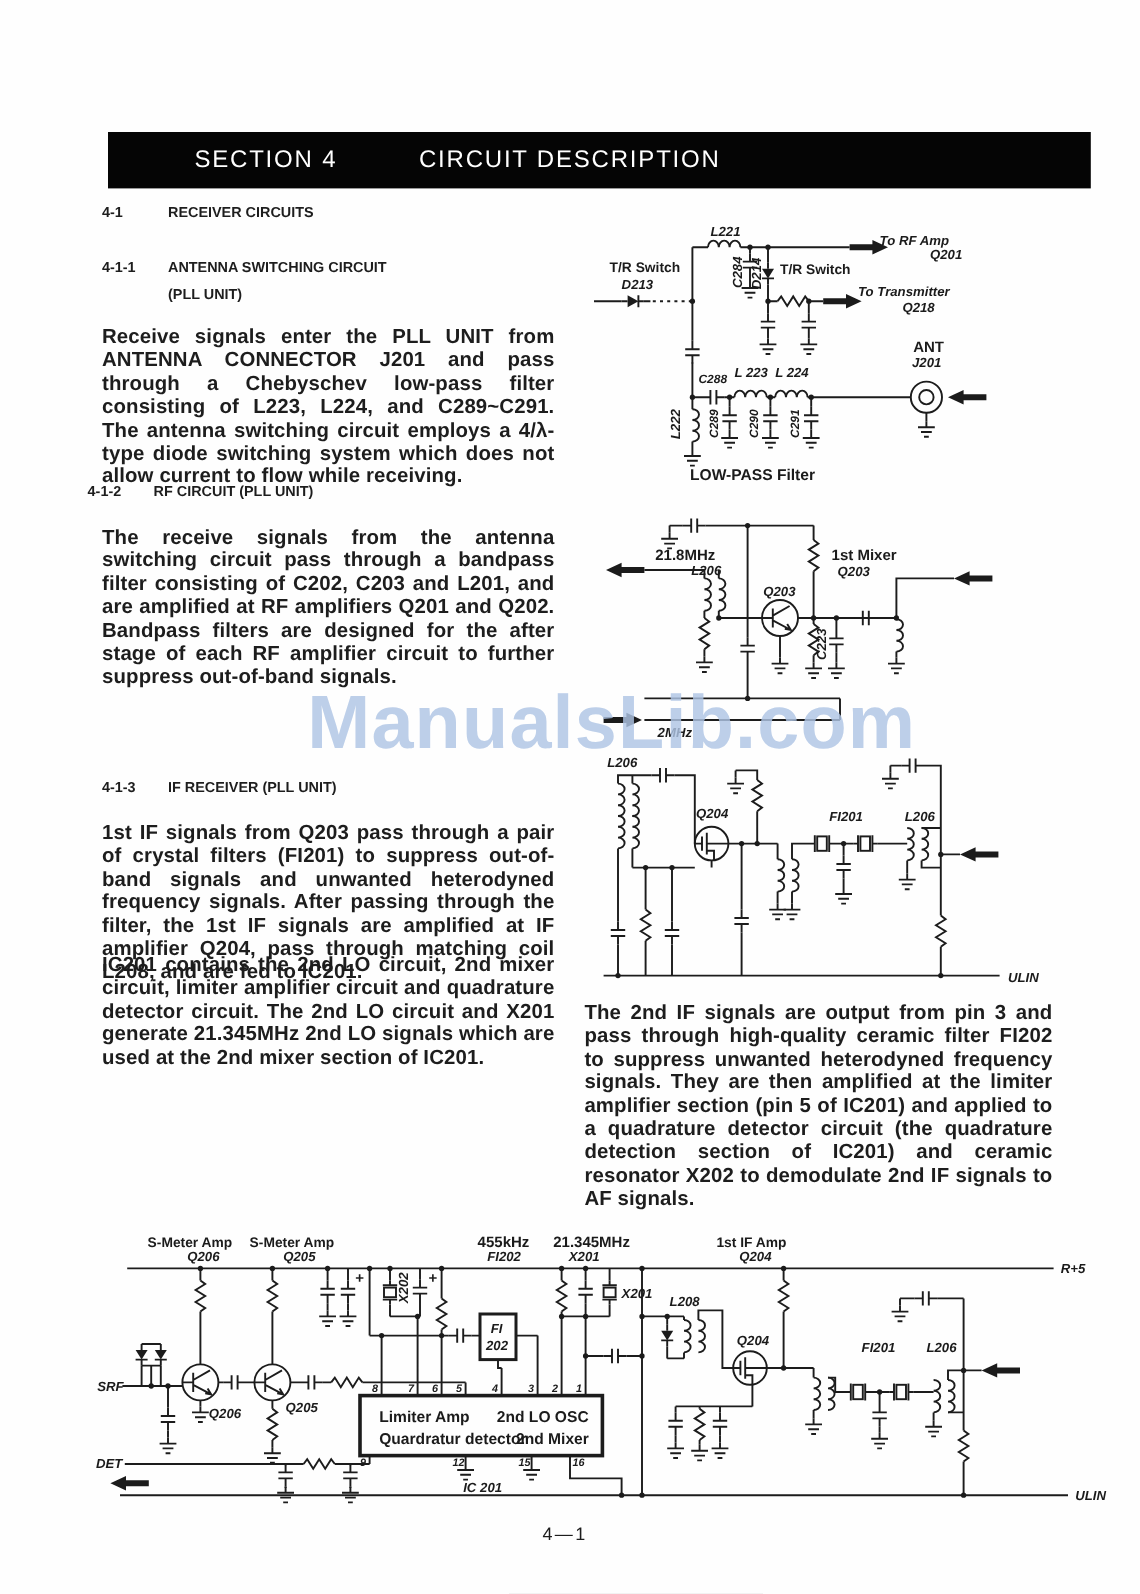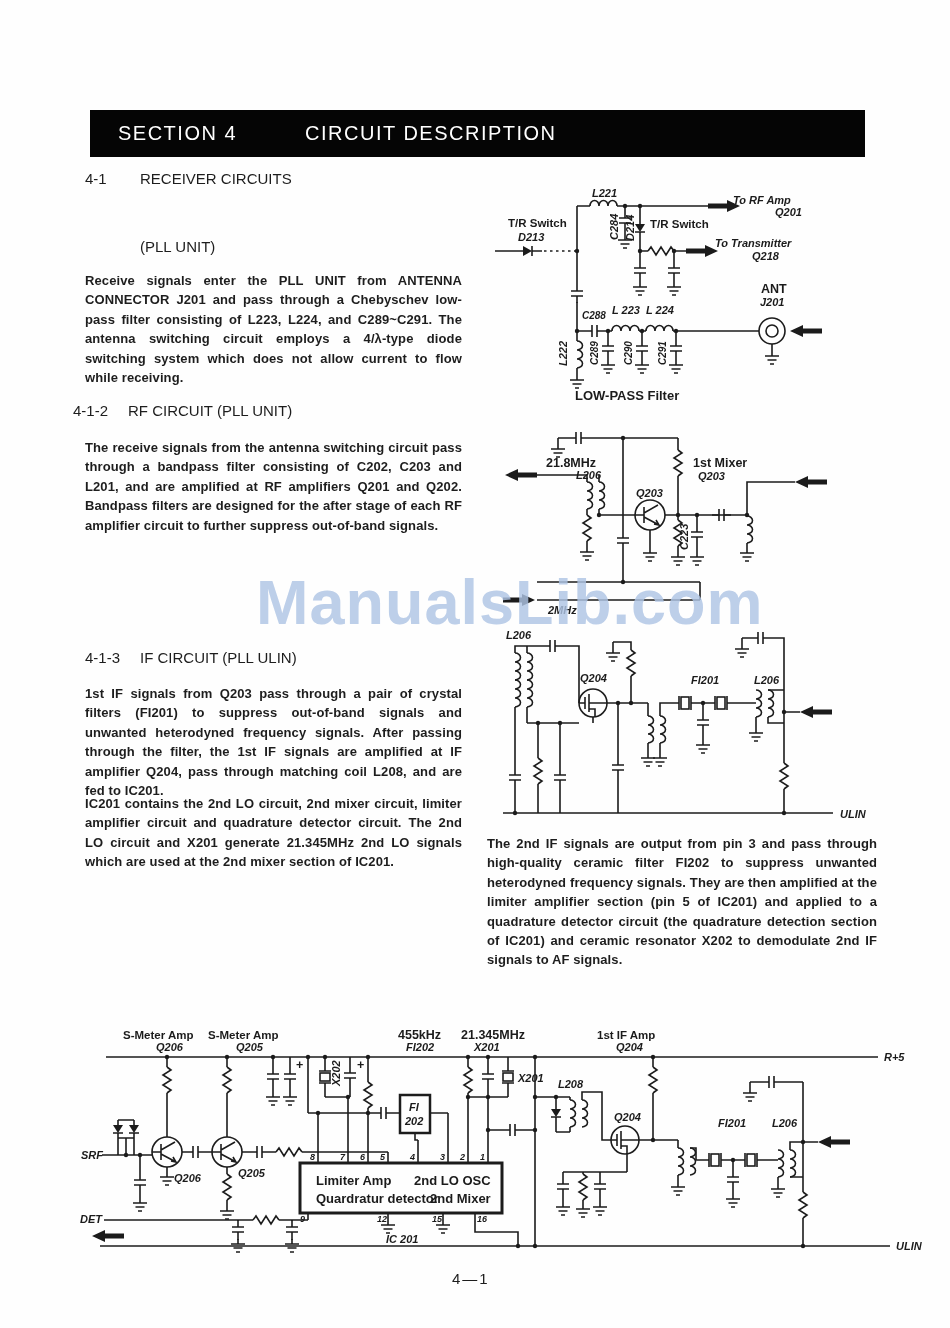--- a/index.html
+++ b/index.html
@@ -1,24 +1,24 @@
 <!DOCTYPE html>
 <html><head>
 <meta charset="utf-8">
 <style>
   html,body{margin:0;padding:0;background:#e8e8e8;}
   .page{position:relative;width:950px;height:1328px;background:#fefefe;margin:0 auto;
         font-family:"Liberation Sans",sans-serif;color:#1d1d1d;overflow:hidden;}
   .hdrbar{position:absolute;left:90px;top:110px;width:775px;height:47px;background:#050505;
-          color:#fff;display:flex;align-items:center;font-size:20px;letter-spacing:1.5px;}
+          color:#fff;display:flex;align-items:center;font-size:20px;letter-spacing:1.5px;padding-left:44px;}
   .hdrbar .sec{margin-left:28px;}
   .hdrbar .ttl{margin-left:68px;}
-  .h1{position:absolute;font-weight:normal;font-size:15px;white-space:nowrap;}
+  .h1{position:absolute;font-weight:bold;font-size:12px;white-space:nowrap;}
   .hnum{display:inline-block;width:55px;}
-  .para{position:absolute;font-size:13px;line-height:19.4px;font-weight:bold;
+  .para{position:absolute;font-size:17px;line-height:19.4px;font-weight:bold;
         text-align:justify;margin:0;letter-spacing:.1px;}
   .footer{position:absolute;font-size:15px;font-weight:normal;letter-spacing:2px;}
   .wm{position:absolute;left:256px;top:566px;font-size:63px;font-weight:bold;letter-spacing:1px;
       color:#afc5e5;opacity:.82;z-index:6;white-space:nowrap;}
   svg.sch{position:absolute;overflow:visible;}
   svg text{stroke:none;fill:#1b1b1b;}
   .ref{font:italic 600 11px "Liberation Sans",sans-serif;}
   .refs{font:italic 600 10px "Liberation Sans",sans-serif;}
   .lbl{font:600 11.5px "Liberation Sans",sans-serif;}
   .big{font:600 12.5px "Liberation Sans",sans-serif;}
@@ -90,34 +90,37 @@
 
   <div class="hdrbar">
     <span class="sec">SECTION  4</span>
     <span class="ttl">CIRCUIT DESCRIPTION</span>
   </div>
 
   <div class="h1" style="left:85px;top:170px">
     <span class="hnum">4-1</span><span>RECEIVER CIRCUITS</span>
   </div>
 
+  <div class="h1" style="left:85px;top:216px">
+    <span class="hnum">4-1-1</span><span>ANTENNA SWITCHING CIRCUIT</span>
+  </div>
   <div class="h1" style="left:140px;top:238px">
     <span>(PLL UNIT)</span>
   </div>
 
   <p class="para" style="left:85px;top:271px;width:377px">Receive signals enter the PLL UNIT from ANTENNA CONNECTOR J201 and pass through a Chebyschev low-pass filter consisting of L223, L224, and C289~C291.  The antenna switching circuit employs a 4/λ-type diode switching system which does not allow current to flow while receiving.</p>
 
   <div class="h1" style="left:73px;top:402px">
     <span class="hnum">4-1-2</span><span>RF CIRCUIT (PLL UNIT)</span>
   </div>
 
   <p class="para" style="left:85px;top:438px;width:377px">The receive signals from the antenna switching circuit pass through a bandpass filter consisting of C202, C203 and L201, and are amplified at RF amplifiers Q201 and Q202. Bandpass filters are designed for the after stage of each RF amplifier circuit to further suppress out-of-band signals.</p>
 
   <div class="h1" style="left:85px;top:649px">
-    <span class="hnum">4-1-3</span><span>IF CIRCUIT (PLL ULIN)</span>
+    <span class="hnum">4-1-3</span><span>IF RECEIVER (PLL UNIT)</span>
   </div>
 
   <p class="para" style="left:85px;top:684px;width:377px">1st IF signals from Q203 pass through a pair of crystal filters (FI201) to suppress out-of-band signals and unwanted heterodyned frequency signals. After passing through the filter, the 1st IF signals are amplified at IF amplifier Q204, pass through matching coil L208, and are fed to IC201.</p>
   <p class="para" style="left:85px;top:794px;width:377px">IC201 contains the 2nd LO circuit, 2nd mixer circuit, limiter amplifier circuit and quadrature detector circuit. The 2nd LO circuit and X201 generate 21.345MHz 2nd LO signals which are used at the 2nd mixer section of IC201.</p>
 
   <p class="para" style="left:487px;top:834px;width:390px">The 2nd IF signals are output from pin 3 and pass through high-quality ceramic filter FI202 to suppress unwanted heterodyned frequency signals. They are then amplified at the limiter amplifier section (pin 5 of IC201) and applied to a quadrature detector circuit (the quadrature detection section of IC201) and ceramic resonator X202 to demodulate 2nd IF signals to AF signals.</p>
 
   <svg class="sch" style="left:490px;top:183px" width="385" height="230" viewBox="0 0 385 230" stroke="#1c1c1c" stroke-width="1.6" fill="none">
     <path d="M87,23 H100 M127,23 H218 M135,23 V28 M135,47 V52 M150,23 V36 M150,54 V68
              M150,68 H158 M184,68 H196 M150,68 V78 M150,97 V99 M184,68 V78 M184,97 V99

